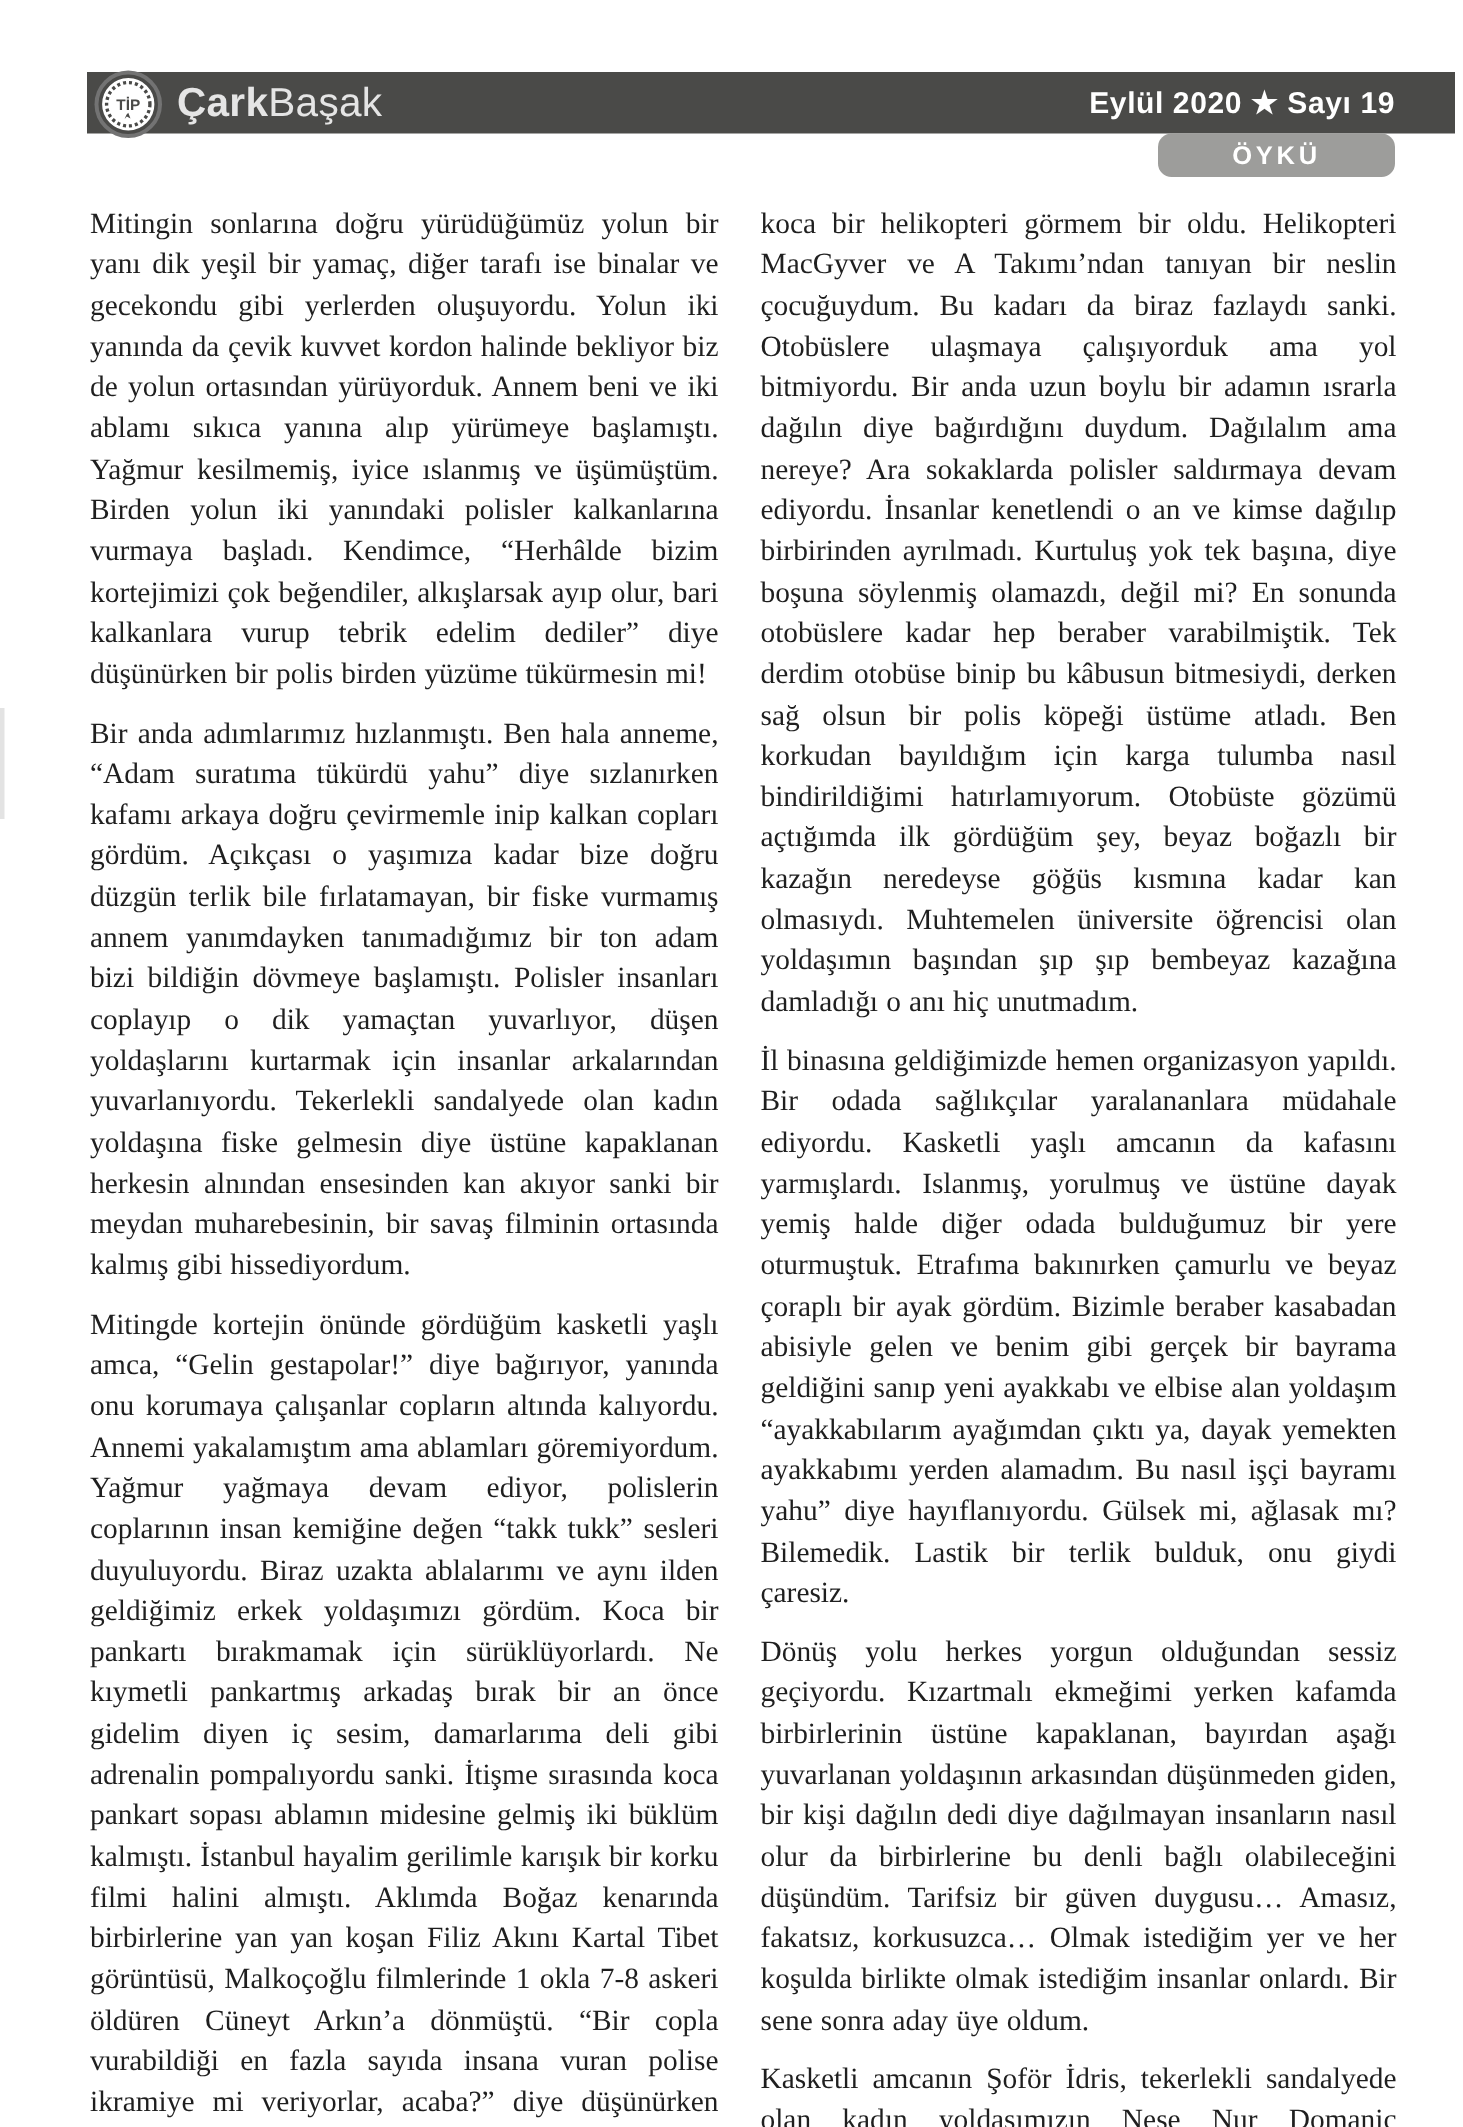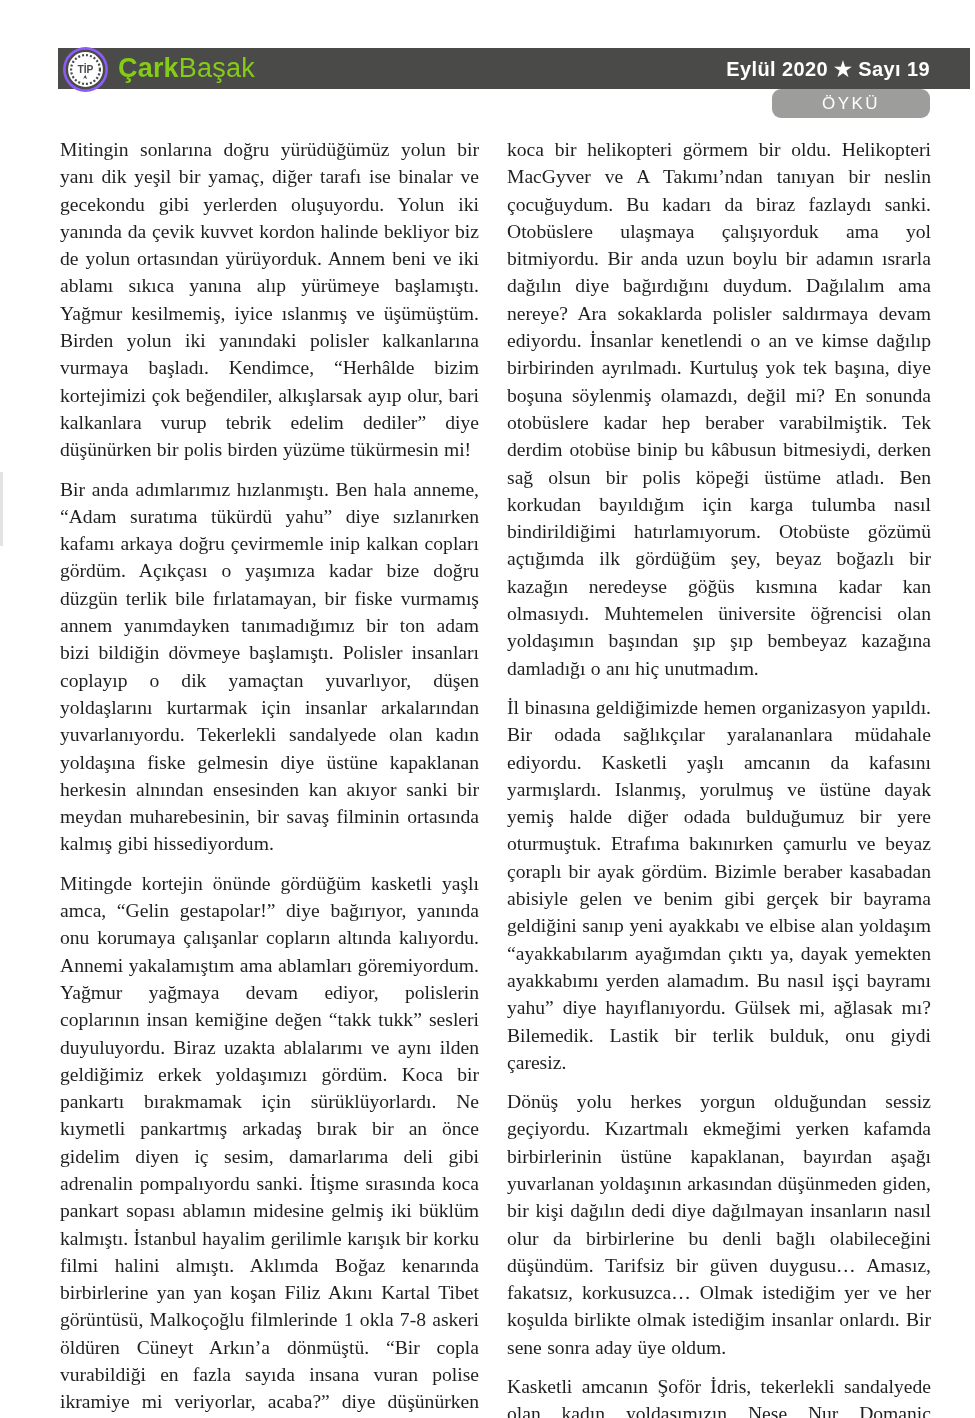--- a/index.html
+++ b/index.html
@@ -9,38 +9,38 @@
     font-family:"Liberation Sans", sans-serif;
   }
 
   
   .header-bar {
     position:absolute; left:58px; top:48px; width:912px; height:41px;
     background:#4a4a48; display:flex; align-items:center;
   }
   .brand {
     position:absolute; left:60px; top:0; height:41px; line-height:41px;
-    color:#84cc16; font-size:27px; letter-spacing:.2px; white-space:nowrap;
+    color:#e5e5e5; font-size:27px; letter-spacing:.2px; white-space:nowrap;
   }
   .brand .b { font-weight:700; }
   .brand .r { font-weight:400; }
   .issue {
     position:absolute; right:40px; top:0; height:41px; line-height:42px;
     color:#ffffff; font-size:20px; font-weight:600; letter-spacing:.4px; white-space:nowrap;
   }
   .logo-circle {
     position:absolute; left:63px; top:47px; width:45px; height:45px;
-    background:#8b5cf6; border-radius:50%;
+    background:#737373; border-radius:50%;
     display:flex; align-items:center; justify-content:center;
     box-shadow:0 0 0 1px rgba(255,255,255,.0);
   }
   .badge {
     position:absolute; left:772px; top:89px; width:158px; height:29px;
     background:#9d9d9b; border-radius:9px;
-    color:#ffffff; font-size:17px; font-weight:400; letter-spacing:2.5px;
+    color:#ffffff; font-size:17px; font-weight:700; letter-spacing:2.5px;
     text-align:center; line-height:29px;
   }
 
   
   .columns {
     position:absolute; top:136px; left:60px; width:872px;
     font-family:"Liberation Serif", serif; color:#1f1f1f;
   }
   .col { position:absolute; top:0; }
   .col-left  { left:0;    width:419px; }

